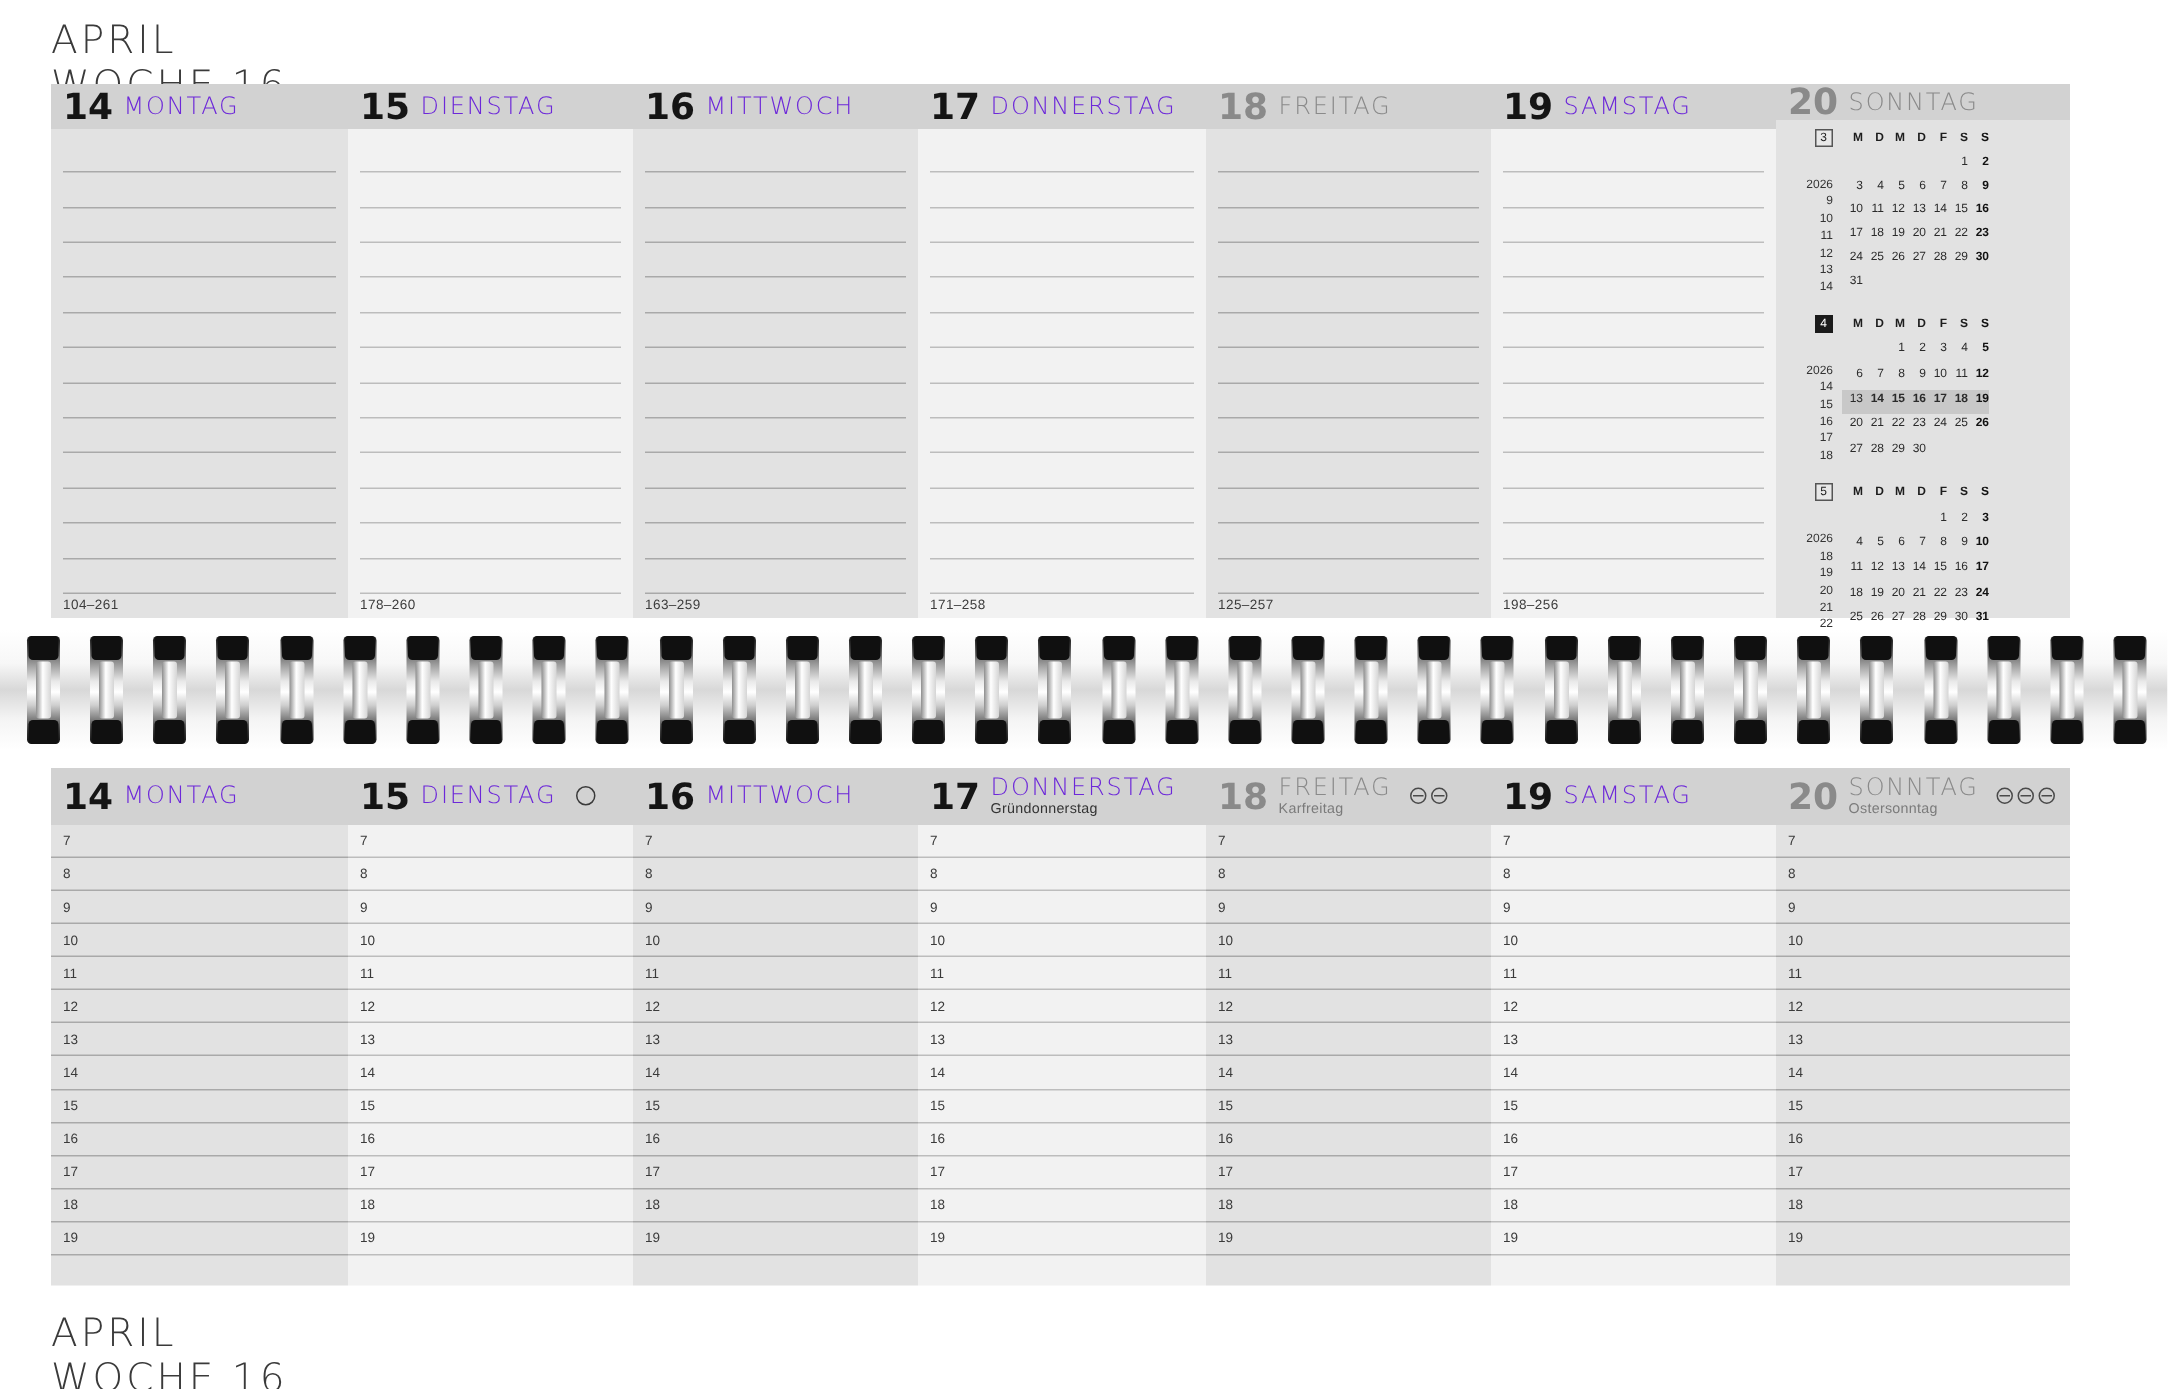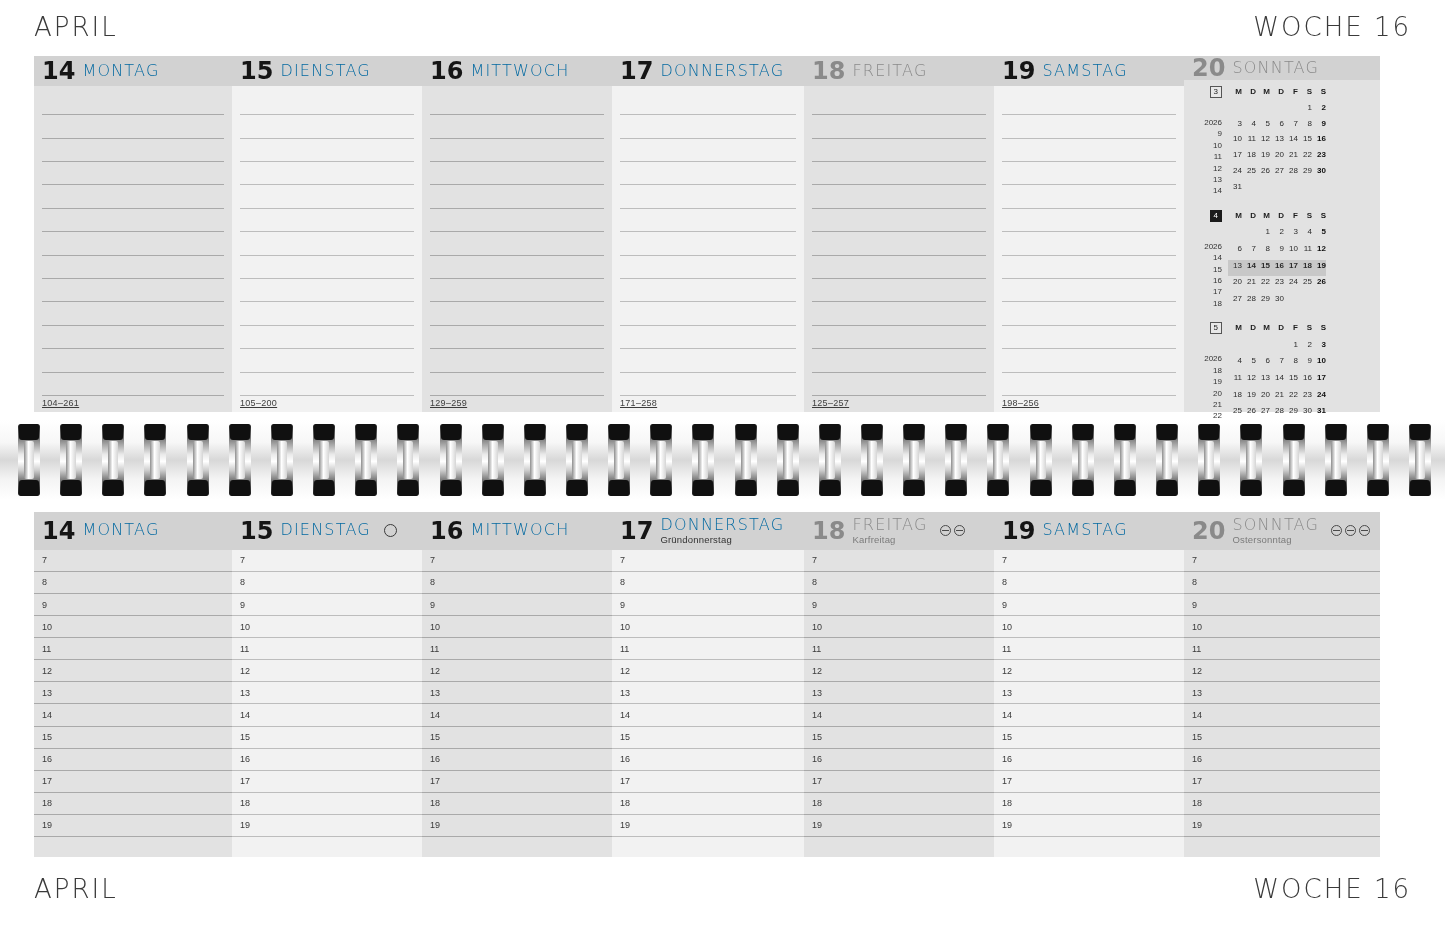--- a/index.html
+++ b/index.html
@@ -26,20 +26,21 @@
   }
 
   .hdr-row {
     position: absolute;
     left: 34px;
     right: 34px;
     display: flex;
     justify-content: space-between;
     align-items: baseline;
     color: #3a3a3a;
+    flex-direction: column;
   }
   .hdr-month, .hdr-week {
     font-size: 26px;
     letter-spacing: 2px;
     font-weight: 300;
     font-family: "DejaVu Sans", sans-serif;
   }
 
   
   .grid {
@@ -73,21 +74,21 @@
     line-height: 1;
   }
   .dayhead .nm-wrap {
     display: flex;
     flex-direction: column;
     line-height: 1.05;
   }
   .dayhead .nm {
     font-size: 16px;
     letter-spacing: 1.2px;
-    color: #0369a1;
+    color: #6d28d9;
     font-family: "DejaVu Sans", sans-serif;
     font-weight: 300;
   }
   .dayhead .sub {
     font-size: 9.5px;
     color: #333;
     letter-spacing: .2px;
     margin-top: 1px;
   }
   .dayhead.dim .num { color: #8a8a8a; }
@@ -103,21 +104,20 @@
     height: 22.4px;
     border-bottom: 1px solid #a9a9a9;
   }
   .daycol.light .lines .ln { border-bottom: 1px solid #bdbdbd; }
 
   .footnum {
     font-size: 9px;
     color: #3c3c3c;
     padding: 2px 8px 4px 8px;
     letter-spacing: .3px;
-    text-decoration: underline;
   }
 
   
   .minis {
     padding: 6px 6px 0 8px;
     box-sizing: border-box;
     flex: 1;
     font-family: "Liberation Sans", sans-serif;
   }
   .mini {
@@ -298,21 +298,21 @@
           <div class="ln"></div>
           <div class="ln"></div>
           <div class="ln"></div>
           <div class="ln"></div>
           <div class="ln"></div>
           <div class="ln"></div>
           <div class="ln"></div>
           <div class="ln"></div>
           <div class="ln"></div>
         </div>
-        <div class="footnum">105–200</div>
+        <div class="footnum">178–260</div>
       </div>
       <div class="daycol" style="width: 190px;">
         <div class="dayhead">
           <div class="num">16</div>
           <div class="nm-wrap">
             <div class="nm">MITTWOCH</div>
           </div>
         </div>
         <div class="lines">
           <div class="ln"></div>
@@ -322,21 +322,21 @@
           <div class="ln"></div>
           <div class="ln"></div>
           <div class="ln"></div>
           <div class="ln"></div>
           <div class="ln"></div>
           <div class="ln"></div>
           <div class="ln"></div>
           <div class="ln"></div>
           <div class="ln"></div>
         </div>
-        <div class="footnum">129–259</div>
+        <div class="footnum">163–259</div>
       </div>
       <div class="daycol light" style="width: 192px;">
         <div class="dayhead">
           <div class="num">17</div>
           <div class="nm-wrap">
             <div class="nm">DONNERSTAG</div>
           </div>
         </div>
         <div class="lines">
           <div class="ln"></div>

